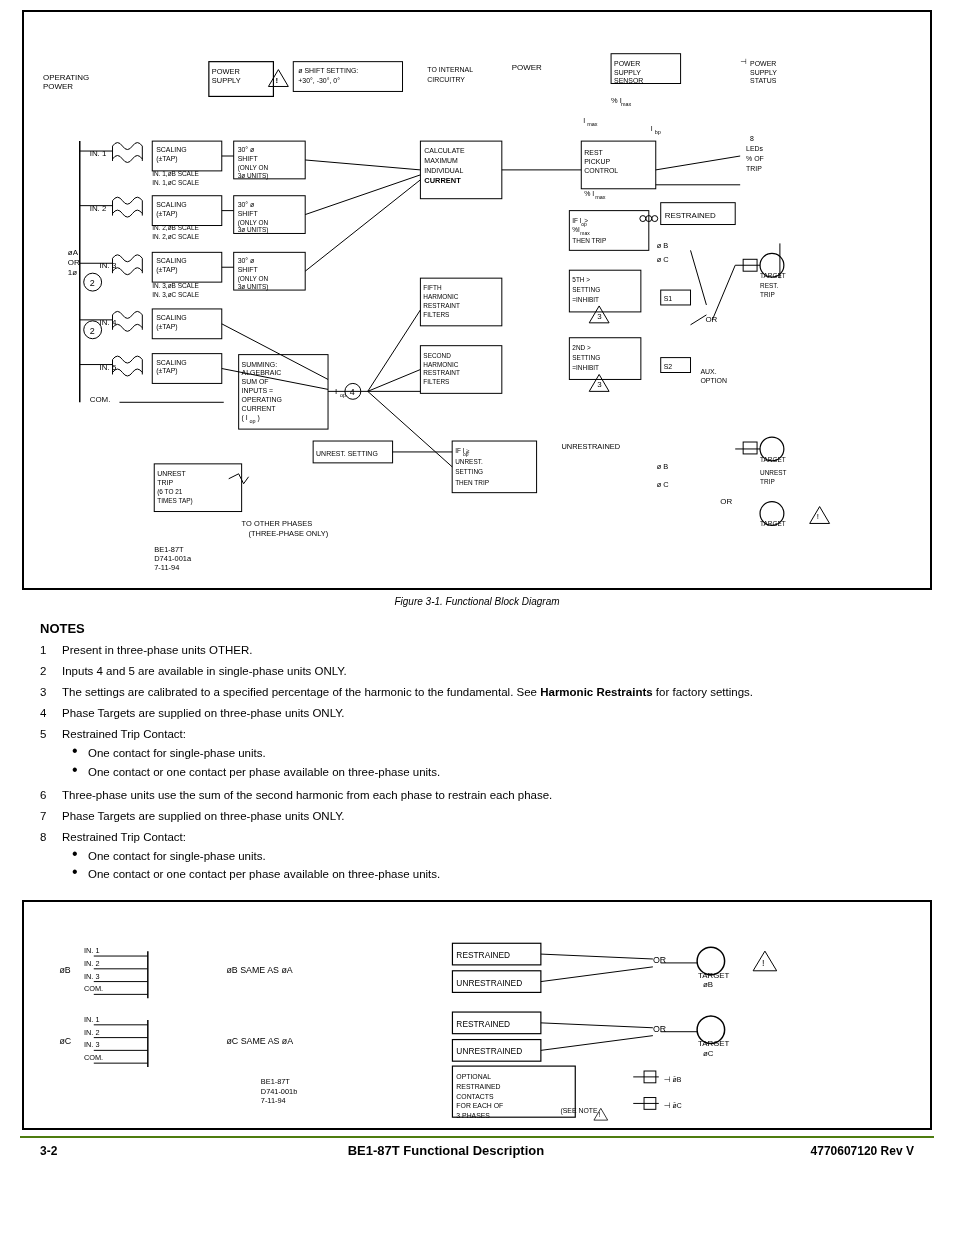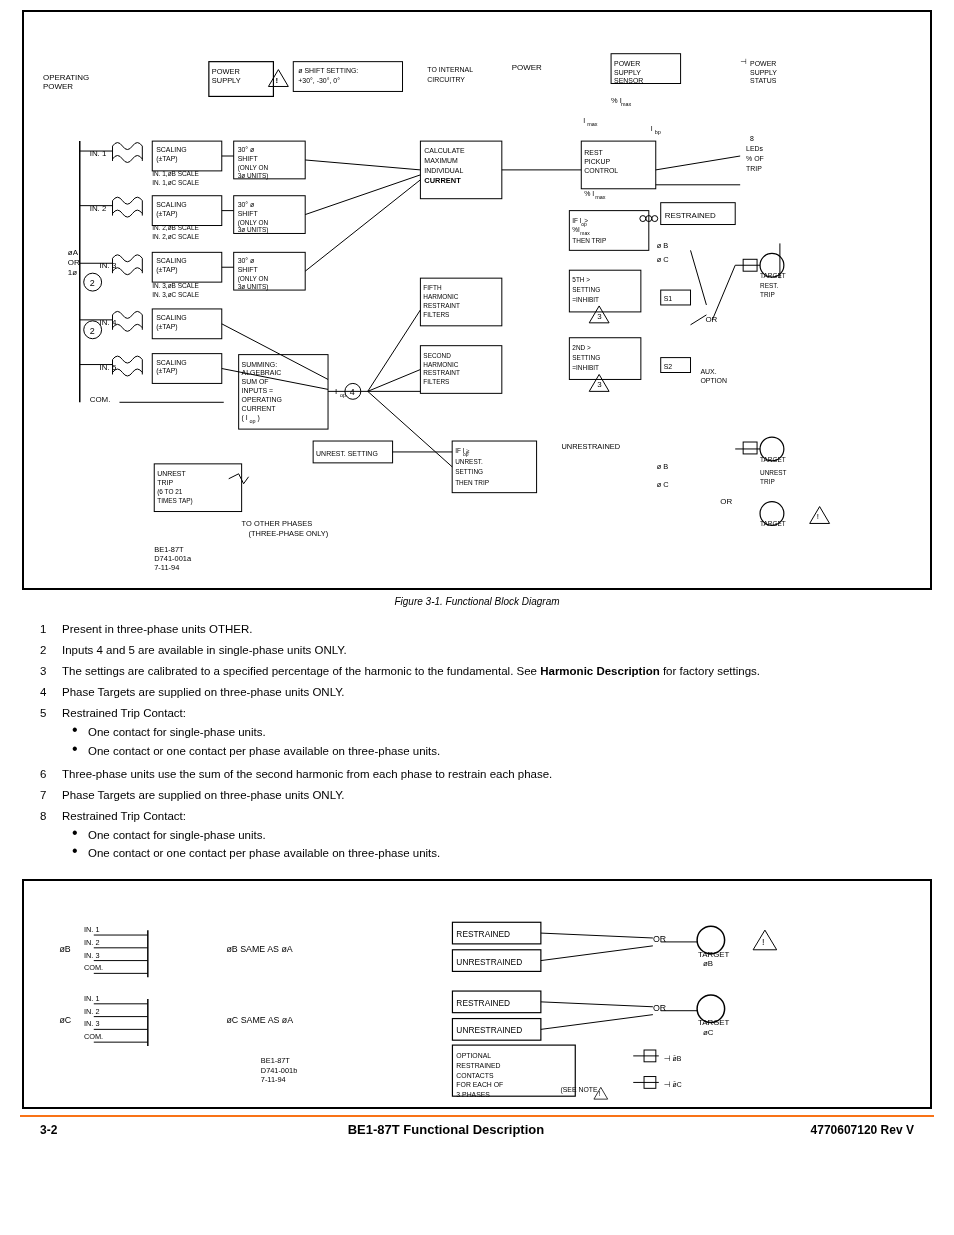--- a/index.html
+++ b/index.html
@@ -101,21 +101,21 @@
       position: relative;
       background: #fff;
       overflow: hidden;
     }
 
     
     .page-footer {
       display: flex;
       justify-content: space-between;
       align-items: center;
-      border-top: 2px solid #f97316;
+      border-top: 2px solid #4d7c0f;
       padding-top: 5px;
       margin-top: 6px;
       padding-left: 20px;
       padding-right: 20px;
     }
 
     .footer-left, .footer-right {
       font-size: 12px;
       font-weight: bold;
     }
@@ -448,32 +448,33 @@
       <line x1="670" y1="240" x2="686" y2="295" stroke="#000" stroke-width="1"></line>
       <line x1="670" y1="315" x2="686" y2="305" stroke="#000" stroke-width="1"></line>
       <line x1="692" y1="310" x2="715" y2="255" stroke="#000" stroke-width="1"></line>
 
     </svg>
   </div>
 
   <div class="figure-caption">Figure 3-1. Functional Block Diagram</div>
 
   <div class="notes-section">
+    <div class="notes-title">NOTES</div>
     <ol class="notes-list">
       <li>
         <span class="note-num">1</span>
         <span class="note-text">Present in three-phase units OTHER.</span>
       </li>
       <li>
         <span class="note-num">2</span>
         <span class="note-text">Inputs 4 and 5 are available in single-phase units ONLY.</span>
       </li>
       <li>
         <span class="note-num">3</span>
-        <span class="note-text">The settings are calibrated to a specified percentage of the harmonic to the fundamental. See <strong>Harmonic Description</strong> for factory settings.</span>
+        <span class="note-text">The settings are calibrated to a specified percentage of the harmonic to the fundamental. See <strong>Harmonic Restraints</strong> for factory settings.</span>
       </li>
       <li>
         <span class="note-num">4</span>
         <span class="note-text">Phase Targets are supplied on three-phase units ONLY.</span>
       </li>
       <li>
         <span class="note-num">5</span>
         <span class="note-text">Restrained Trip Contact:
           <ul class="note-sub-list">
             <li>

